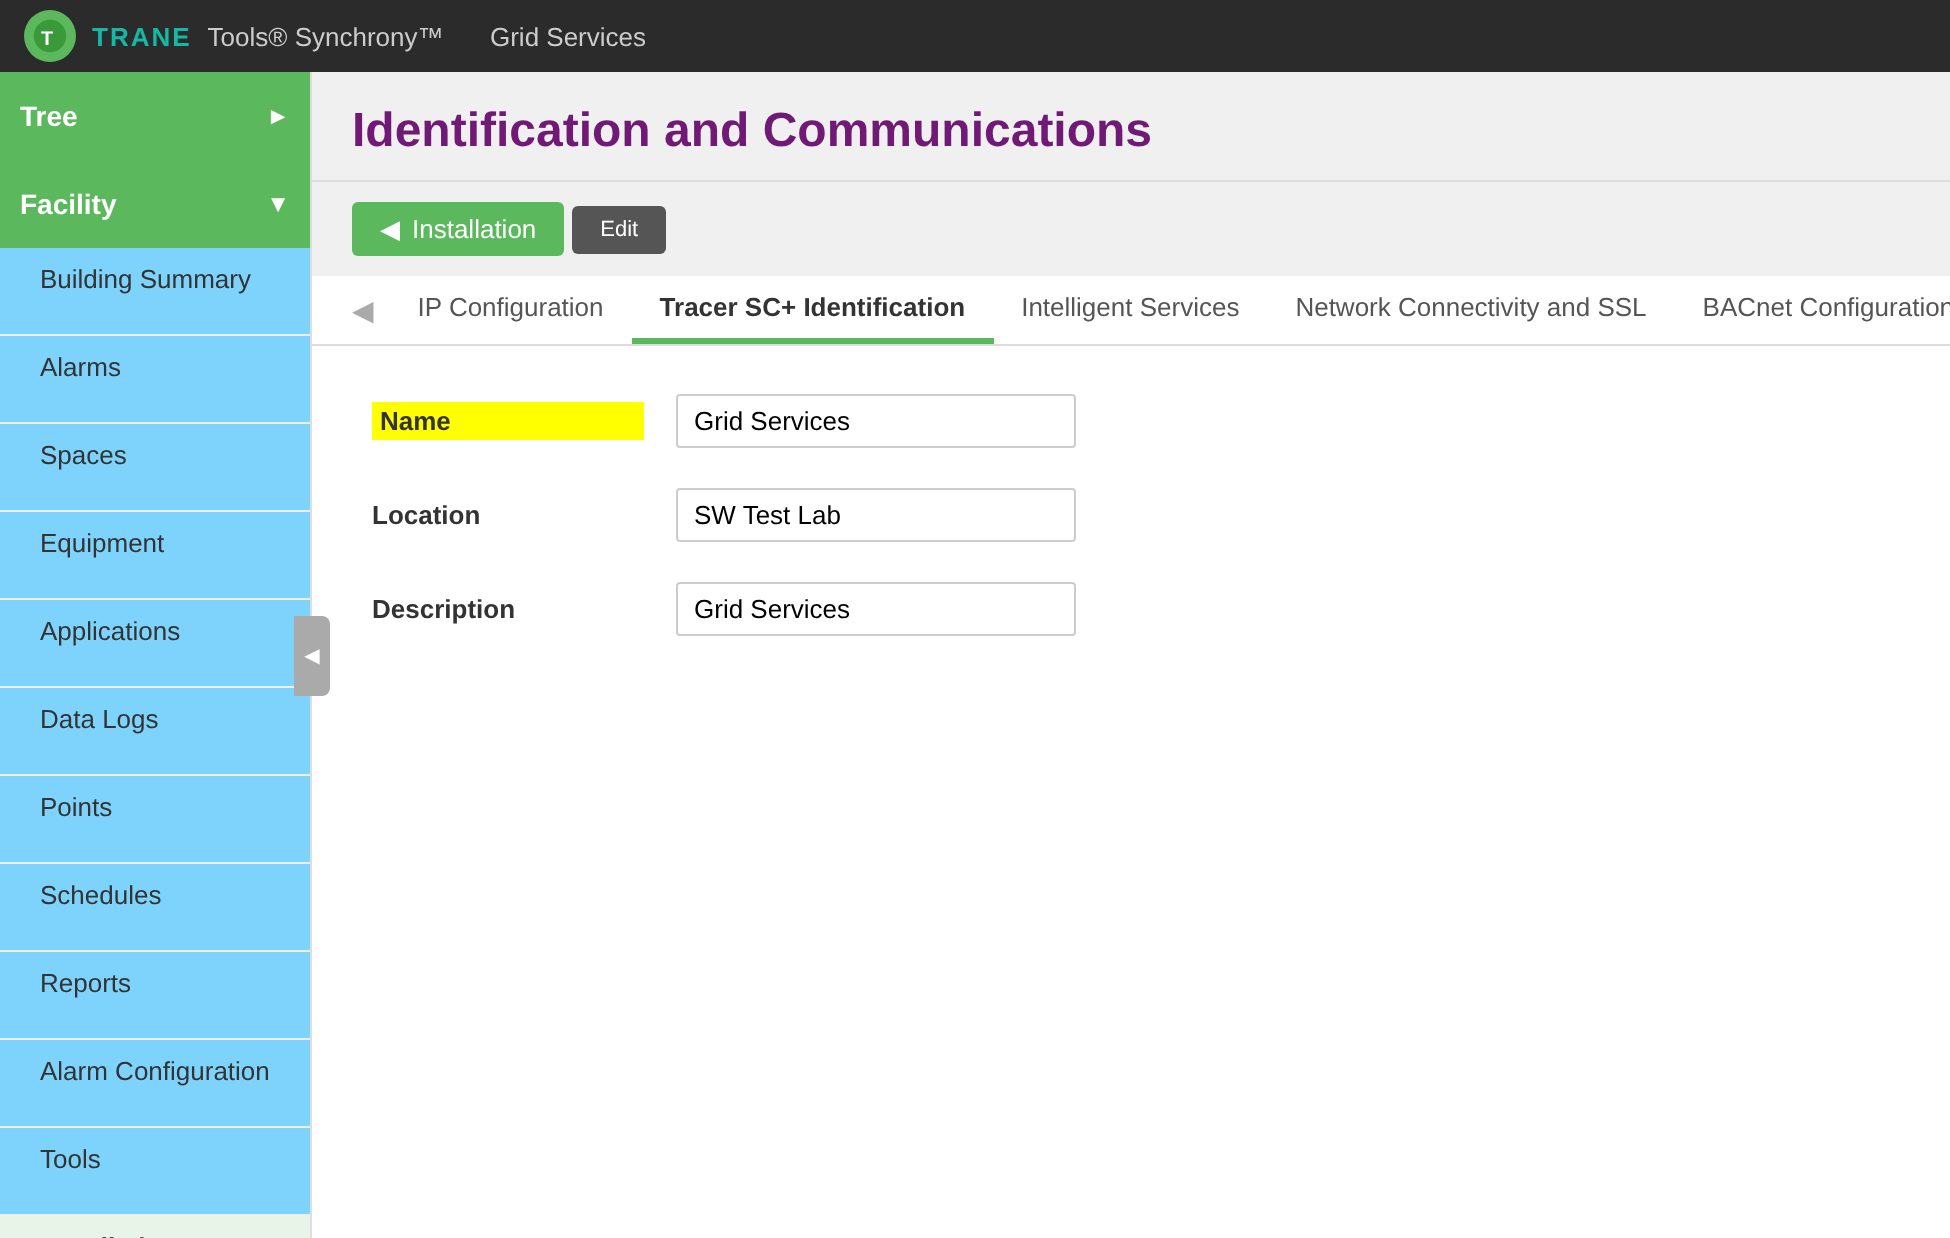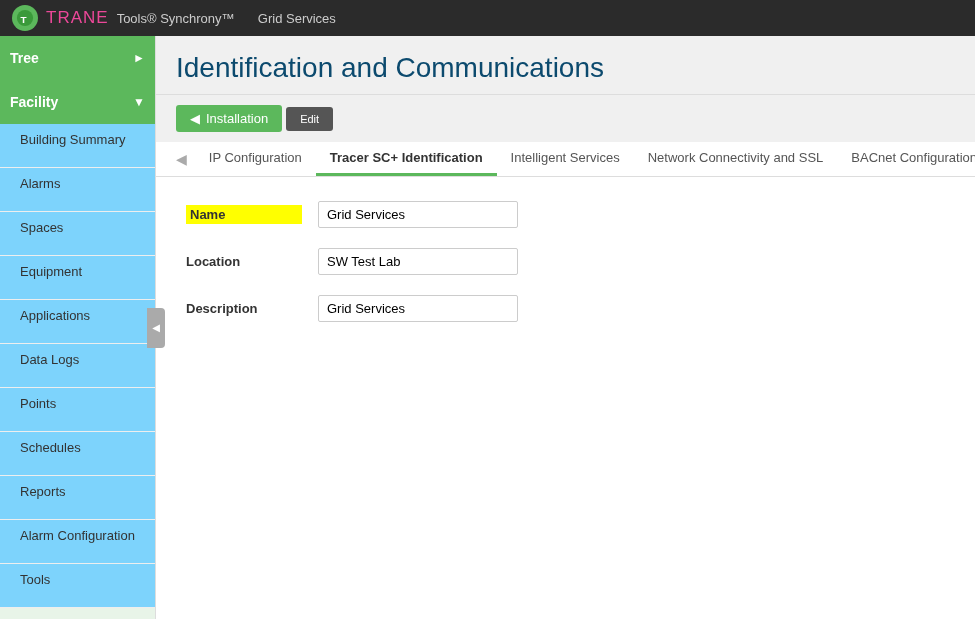--- a/index.html
+++ b/index.html
@@ -16,23 +16,23 @@
       flex-shrink: 0;
     }
     #topbar .logo-circle {
       width: 26px; height: 26px;
       background: #5cb85c;
       border-radius: 50%;
       display: flex; align-items: center; justify-content: center;
     }
     #topbar .logo-circle svg { width: 18px; height: 18px; }
     #topbar .brand-text {
-      color: #ec4899;
-      font-weight: normal;
-      font-size: 17px;
+      color: #14b8a6;
+      font-weight: bold;
+      font-size: 13px;
       letter-spacing: 1px;
     }
     #topbar .app-title {
       color: #ccc;
       font-size: 13px;
     }
     #topbar .separator {
       color: #666;
       font-size: 13px;
     }
@@ -121,23 +121,23 @@
       overflow: hidden;
       background: #f0f0f0;
     }
 
     .content-header {
       background: #f0f0f0;
       padding: 16px 20px 10px 20px;
       border-bottom: 1px solid #ddd;
     }
     .content-header h1 {
-      font-size: 28px;
-      font-weight: normal;
-      color: #0c4a6e;
+      font-size: 24px;
+      font-weight: bold;
+      color: #701a75;
     }
 
     
     .toolbar {
       display: flex;
       align-items: center;
       gap: 4px;
       padding: 10px 20px;
       background: #f0f0f0;
     }
@@ -199,21 +199,21 @@
       padding: 24px 30px;
       overflow-y: auto;
     }
     .form-row {
       display: flex;
       align-items: center;
       margin-bottom: 20px;
       gap: 16px;
     }
     .form-label {
-      width: 116px;
+      width: 136px;
       font-weight: bold;
       color: #333;
       font-size: 13px;
     }
     .form-label.highlighted {
       background: #ffff00;
       padding: 2px 4px;
     }
     .form-input {
       width: 200px;

